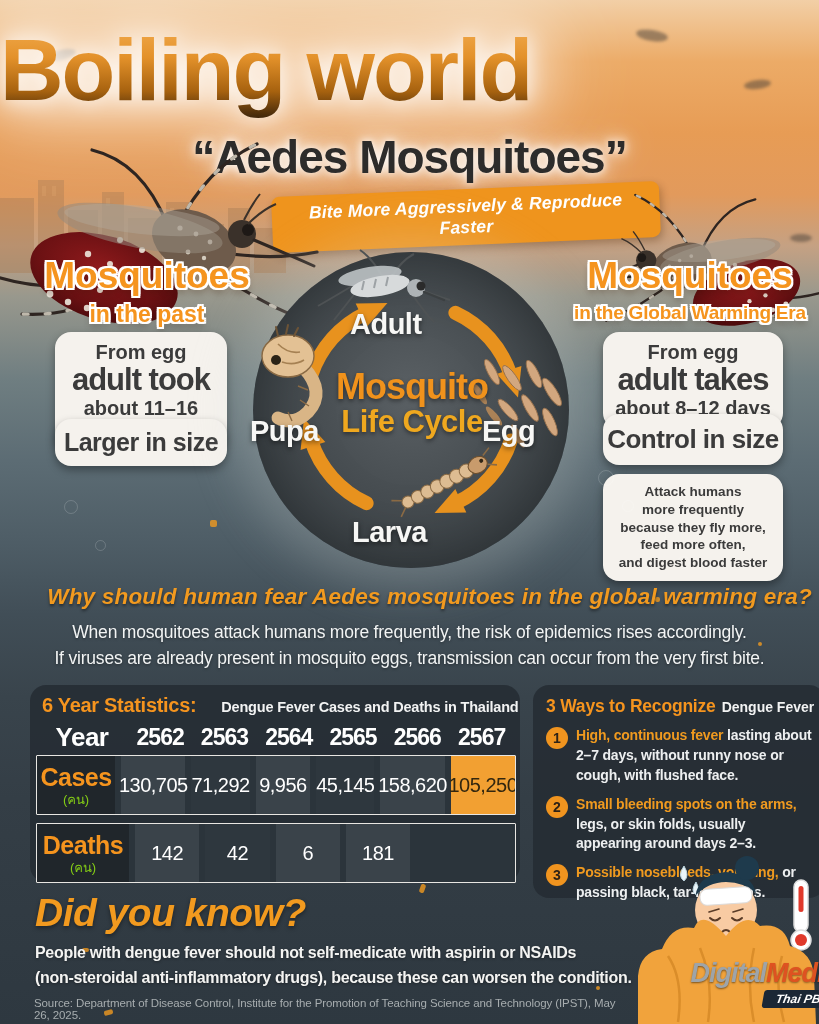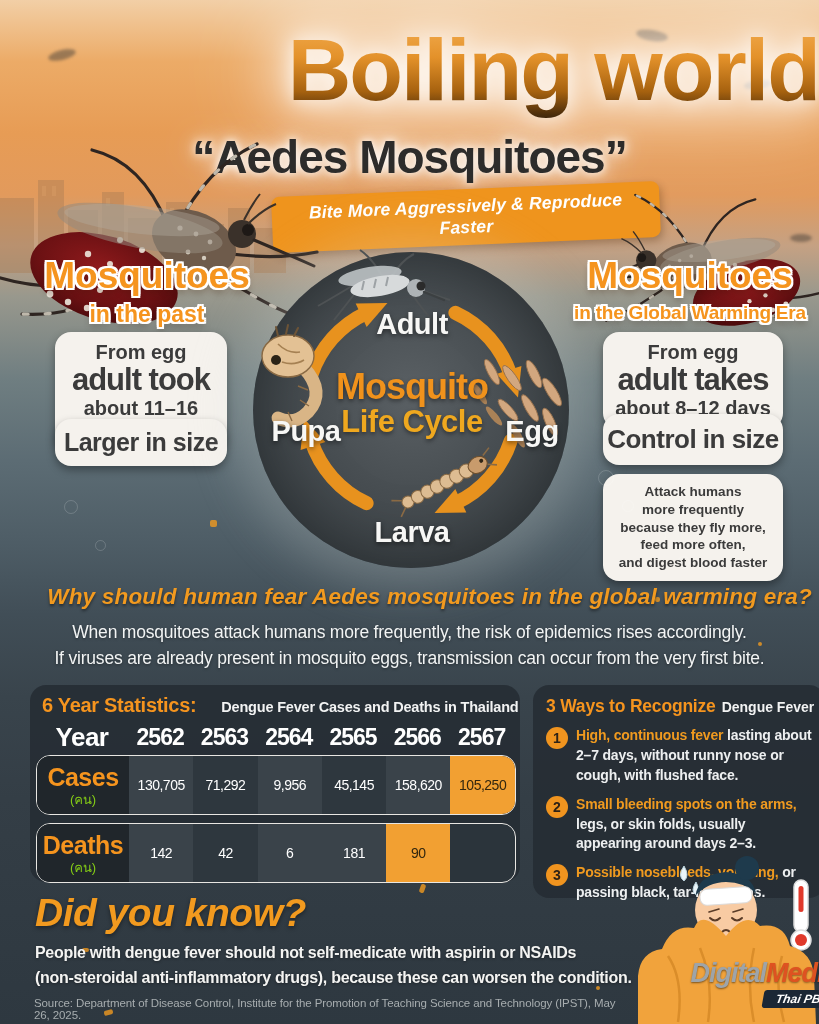--- a/index.html
+++ b/index.html
@@ -9,21 +9,21 @@
     background:linear-gradient(180deg,
       #F2CFA6 0%, #ECAB67 6%, #E79C55 13%, #E29A5C 19%,
       #C5A183 24%, #98988D 29%, #6F7E81 37%, #5C6C74 45%,
       #4E5D66 53%, #414E57 60%, #39444C 68%, #343E46 78%, #2E3840 100%);
   }
   .abs{position:absolute;}
   svg{overflow:visible;display:block;}
 
   
   .big-title{
-    left:0;top:24px;width:819px;text-align:right;
+    left:0;top:24px;width:819px;text-align:left;
     font-size:88px;font-weight:800;letter-spacing:-2px;line-height:1.05;
     filter:drop-shadow(0 0 10px rgba(255,255,255,.95)) drop-shadow(0 0 26px rgba(255,255,255,.9)) drop-shadow(0 0 46px rgba(255,255,255,.7));
   }
   .big-title span{
     background:linear-gradient(180deg,#F4AE52 0%,#E3912A 38%,#A7620F 72%,#3A230A 100%);
     -webkit-background-clip:text;background-clip:text;color:transparent;
   }
   .subtitle{
     left:0;top:130px;width:819px;text-align:center;
     font-size:46px;font-weight:800;letter-spacing:-1px;color:#2D2C2B;
@@ -49,21 +49,21 @@
   }
   .wb-sm{font-size:20px;line-height:1.15;}
   .wb-big{font-size:31px;font-weight:800;letter-spacing:-1px;line-height:1.05;}
 
   
   .cycle-circle{
     left:253px;top:252px;width:316px;height:316px;border-radius:50%;
     background:radial-gradient(circle at 50% 45%,#5A6064 0%,#474D51 45%,#3B4246 78%,#373E42 100%);
     box-shadow:0 0 46px 22px rgba(225,228,222,.22), inset 0 0 70px rgba(0,0,0,.35);
   }
-  .cycle-label{color:#F7F7F5;font-weight:800;text-align:center;font-size:29px;letter-spacing:-.5px;text-shadow:0 2px 5px rgba(0,0,0,.5);}
+  .cycle-label{color:#F7F7F5;font-weight:800;text-align:left;font-size:29px;letter-spacing:-.5px;text-shadow:0 2px 5px rgba(0,0,0,.5);}
   .cycle-center1{left:322px;top:366px;width:180px;text-align:center;font-size:36px;font-weight:800;letter-spacing:-1px;color:#F0921C;text-shadow:0 2px 4px rgba(0,0,0,.45);}
   .cycle-center2{left:322px;top:404px;width:180px;text-align:center;font-size:31px;font-weight:800;letter-spacing:-.5px;color:#EFA81F;text-shadow:0 2px 4px rgba(0,0,0,.45);}
 
   
   .question{
     left:0;top:584px;width:812px;text-align:right;
     color:#F29A1F;font-size:22.5px;font-weight:700;font-style:italic;letter-spacing:.2px;
     text-shadow:0 2px 3px rgba(0,0,0,.45);
   }
   .expl{left:0;width:819px;text-align:center;color:#F2F4F4;font-size:17.5px;letter-spacing:-.2px;text-shadow:0 1px 3px rgba(0,0,0,.4);}
@@ -77,29 +77,29 @@
   .stats-title .hl{color:#F5941E;font-size:20px;font-weight:800;letter-spacing:-.3px;}
   .stats-title .rest{color:#F2F3F3;font-size:14.5px;font-weight:700;letter-spacing:-.2px;margin-left:18px;}
   .srow{display:flex;width:478px;margin:0 auto;}
   .scell{box-sizing:border-box;display:flex;flex-direction:column;align-items:center;justify-content:center;}
   .col-label{width:92px;}
   .col-v{width:64.3px;}
   .shead{height:36px;margin-top:2px;}
   .shead .scell{color:#fff;font-weight:700;}
   .shead .col-label{font-size:26px;letter-spacing:-.5px;}
   .shead .col-v{font-size:23px;letter-spacing:-1px;}
-  .spill{height:58px;border:1.6px solid #E8E6E2;border-radius:14px;overflow:hidden;background:#2B343B;}
+  .spill{height:58px;border:1.6px solid #E8E6E2;border-radius:1px;overflow:hidden;background:#2B343B;gap:6px;}
   .spill.second{margin-top:8px;}
   .c-label{background:#20262B;}
   .c-even{background:#3A434A;}
   .c-odd{background:#2E373E;}
   .c-last{background:#F2A032;}
   .rowlab{color:#F5941E;font-size:25px;font-weight:800;letter-spacing:-.5px;line-height:1;}
   .rowunit{color:#84cc16;font-size:13px;margin-top:3px;line-height:1;}
-  .vnum{color:#FFFFFF;font-size:14px;letter-spacing:-.5px;}
+  .vnum{color:#FFFFFF;font-size:20px;letter-spacing:-.5px;}
   .c-last .vnum{color:#33270F;}
 
   
   .ways-panel{
     left:533px;top:685px;width:292px;height:213px;border-radius:16px;
     background:rgba(36,43,50,.85);box-sizing:border-box;padding:11px 13px;
   }
   .ways-title{display:flex;align-items:baseline;gap:6px;white-space:nowrap;}
   .ways-title .hl{color:#F5941E;font-size:17.5px;font-weight:800;letter-spacing:-.2px;}
   .ways-title .rest{color:#F2F3F3;font-size:14px;font-weight:700;}
@@ -383,23 +383,20 @@
         </div>
       <div class="scell col-v c-odd">
           <span class="vnum">42</span>
         </div>
       <div class="scell col-v c-even">
           <span class="vnum">6</span>
         </div>
       <div class="scell col-v c-even">
           <span class="vnum">181</span>
         </div>
-      <div class="scell col-v c-last">
-          <span class="vnum">90</span>
-        </div>
     </div>
   </div>
 
   <div class="abs ways-panel">
     <div class="ways-title">
       <span class="hl">3 Ways to Recognize</span>
       <span class="rest">Dengue Fever</span>
     </div>
     <div class="way">
       <div class="badge">1</div>

